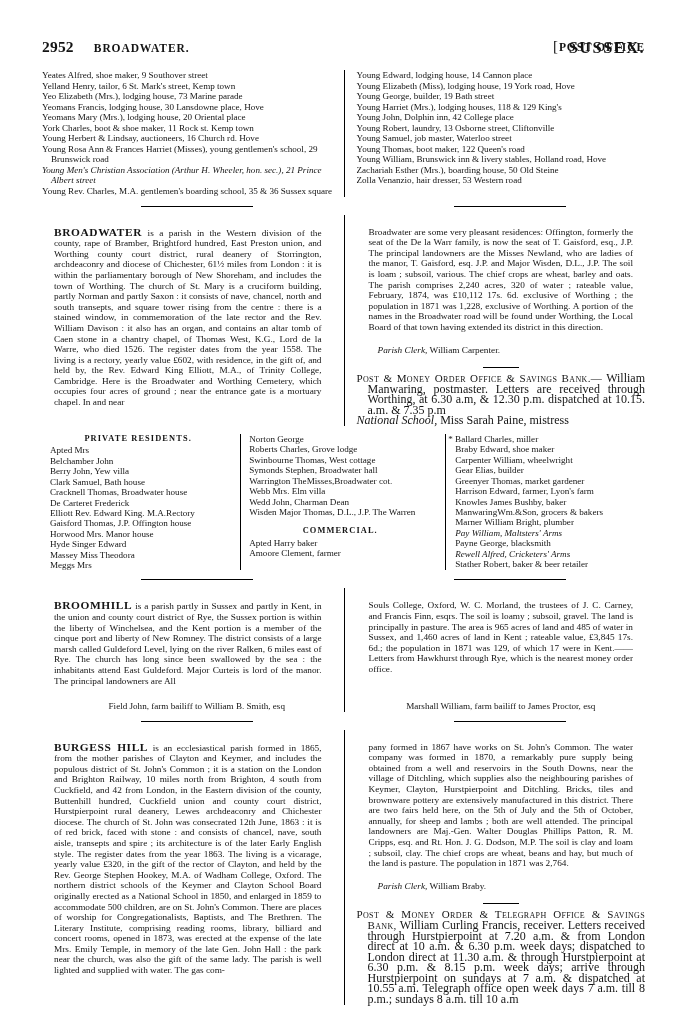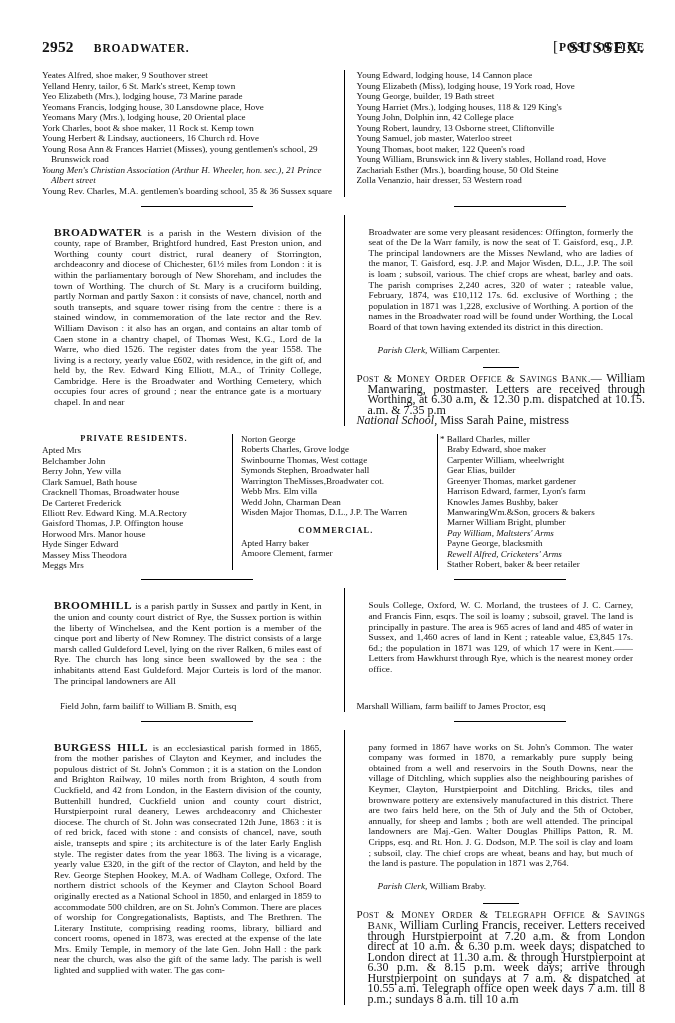--- a/index.html
+++ b/index.html
@@ -128,20 +128,21 @@
 
   
   .tri {
     display: flex;
     font-size: 9.1px;
     line-height: 10.4px;
     margin-top: 8px;
   }
   .tri .c {
     box-sizing: border-box;
+    margin-left: 8px;
   }
   .tri .c1 { width: 31.5%; padding-right: 6px; }
   .tri .c2 { width: 34%;  padding-left: 8px; padding-right: 6px; border-left: 1px solid #000; }
   .tri .c3 { width: 34.5%; padding-left: 9px; border-left: 1px solid #000; }
   .tri .hd {
     text-align: center;
     font-variant: small-caps;
     font-weight: 700;
     letter-spacing: 1.1px;
     font-size: 8.4px;
@@ -154,20 +155,21 @@
     margin: 0;
   }
   .li i { font-style: italic; }
   .star { margin-left: -7px; }
 
   
   .footline {
     font-size: 9.1px;
     line-height: 10.5px;
     padding-top: 3px;
+    text-align: center;
   }
   .footline .pad { padding-left: 18px; }
 </style>
 </head>
 <body>
 
 <div class="page">
 
   <div class="running-head">
     <span class="rh-folio">2952</span>

